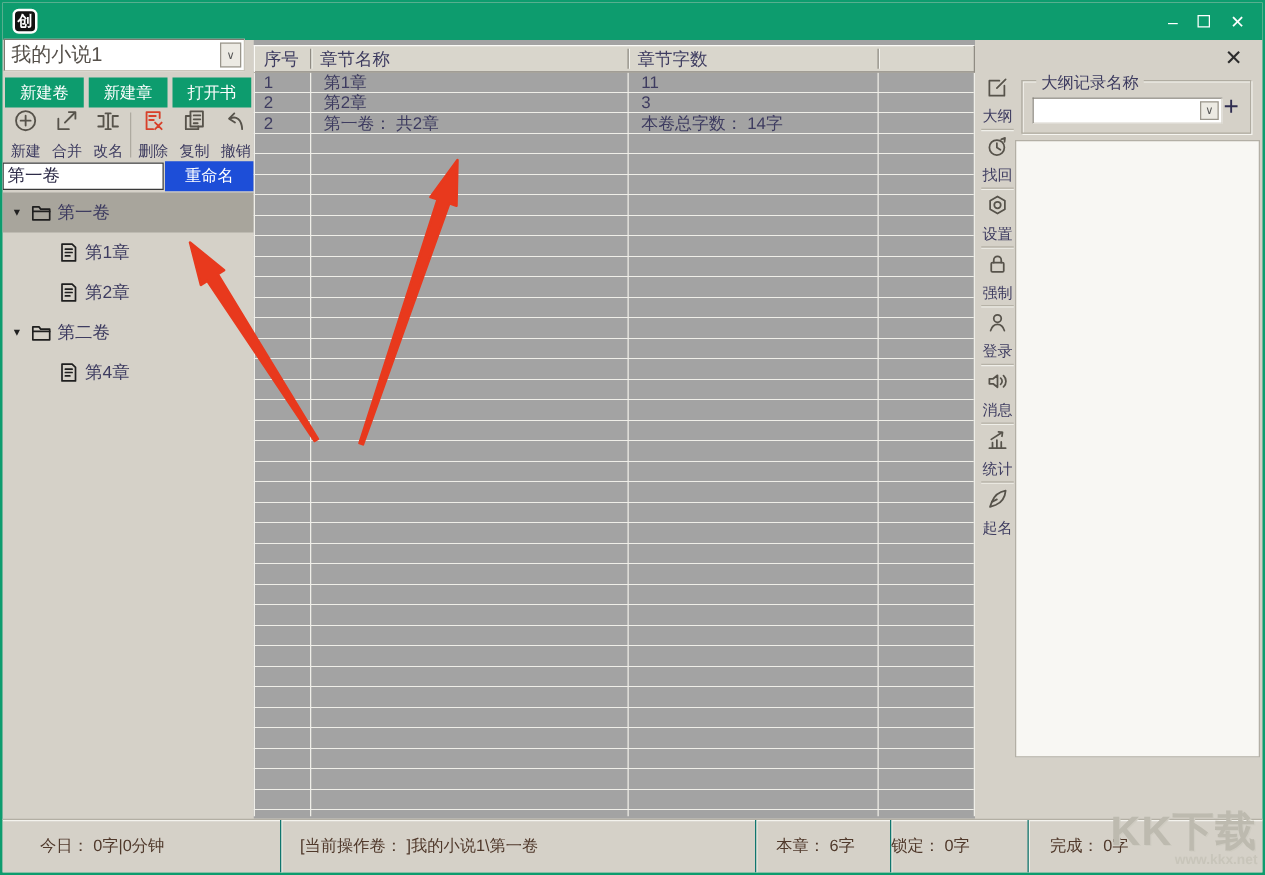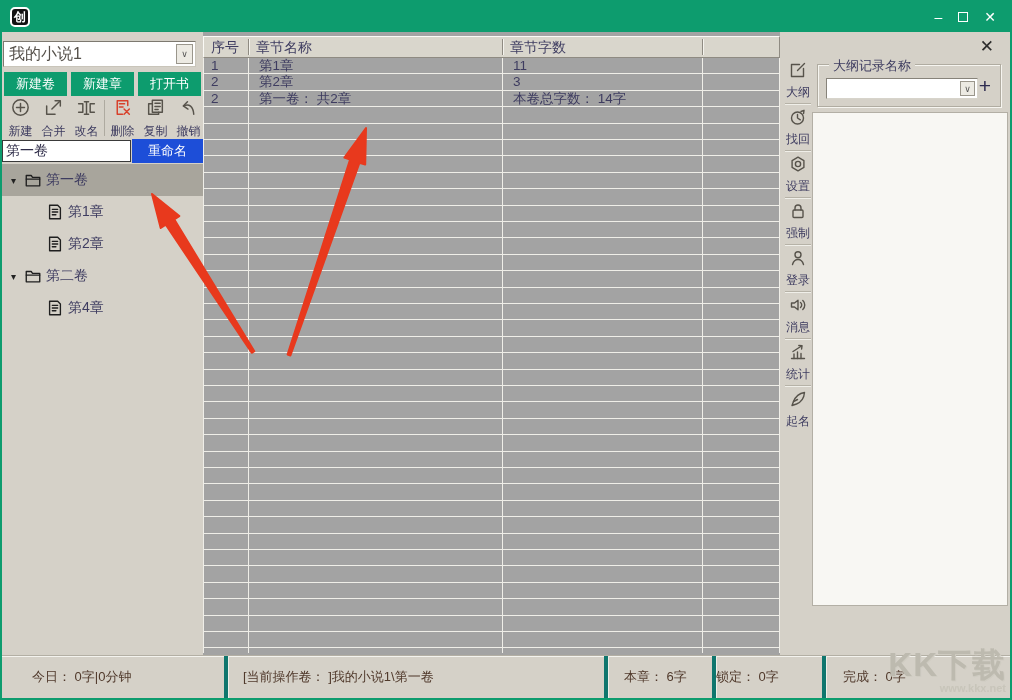--- a/index.html
+++ b/index.html
@@ -20,21 +20,21 @@
     width:20px; height:20px; border:2px solid #fff; border-radius:5px;
     background:#121212; color:#fff; font-size:12px; font-weight:bold;
     display:flex; align-items:center; justify-content:center; flex:0 0 auto;
   }
   .title-text { color:#fff; font-size:12.5px; font-weight:bold; margin-left:8px; white-space:nowrap; overflow:hidden; }
   .win-controls { margin-left:auto; display:flex; align-items:center; gap:16px; padding-right:6px; }
   .win-btn { color:#fff; font-size:14px; line-height:14px; cursor:default; }
   .max-box { width:10px; height:10px; border:1.5px solid #fff; display:inline-block; }
 
   
-  .left-panel { position:absolute; top:36px; left:0; width:201px; bottom:43px; }
+  .left-panel { position:absolute; top:26px; left:0; width:201px; bottom:43px; }
   .combo {
     position:absolute; left:1px; top:3px; width:193px; height:26px;
     background:#fff; border:1px solid; border-color:#7d7970 #c9c5ba #c9c5ba #7d7970;
     display:flex; align-items:center;
   }
   .combo-value { font-size:16px; color:#55504a; padding-left:5px; flex:1; }
   .combo-arrow {
     width:17px; height:20px; margin-right:2px; background:#eceae3;
     border:1px solid #9a968c; display:flex; align-items:center; justify-content:center;
     font-size:9px; color:#555;
@@ -123,21 +123,21 @@
     background:#f8f7f3; border:1px solid #b3afa5;
   }
 
   
   .statusbar {
     position:absolute; left:0; right:0; bottom:0; height:43px; background:#d5d1c8;
     border-top:1px solid #b3afa4; box-shadow:inset 0 1px 0 #f4f3ee;
     display:flex; align-items:stretch; font-size:13px; color:#50392b;
   }
   .status-sec { display:flex; align-items:center; white-space:nowrap; }
-  .status-sec + .status-sec { border-left:4px solid #0f766e; box-shadow:inset 1px 0 0 #f0efe9; }
+  .status-sec + .status-sec { border-left:1px solid #0f766e; box-shadow:inset 1px 0 0 #f0efe9; }
   .s1 { width:222px; padding-left:30px; }
   .s2 { width:380px; padding-left:15px; }
   .s3 { width:108px; padding-left:16px; }
   .s4 { width:110px; }
   .s5 { flex:1; padding-left:17px; }
 
   
   .watermark { position:absolute; right:4px; bottom:4px; width:152px; text-align:right; z-index:60; pointer-events:none; }
   .watermark-big { font-size:33px; font-weight:bold; color:#bdbaaf; letter-spacing:1px; line-height:34px; text-shadow:1px 1px 0 #cfccc2; }
   .watermark-url { font-size:11px; font-weight:bold; color:#c8c5ba; line-height:12px; }

